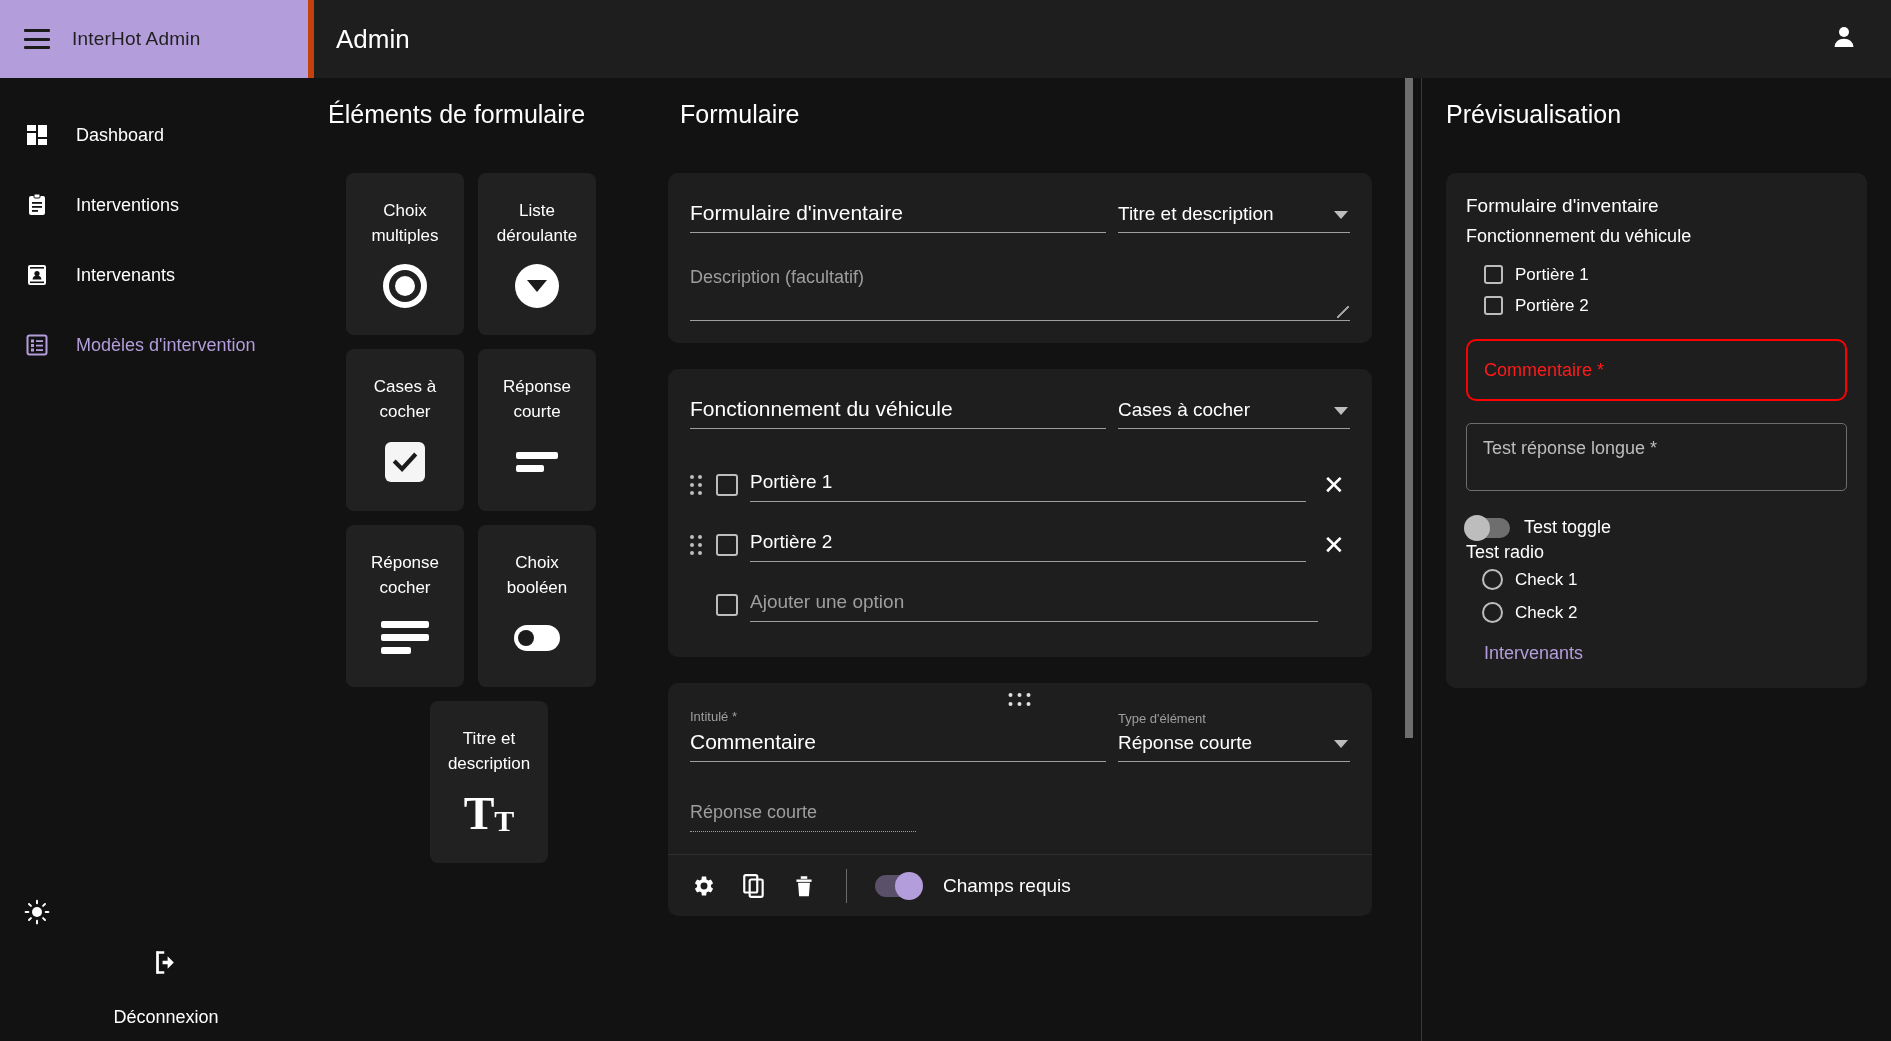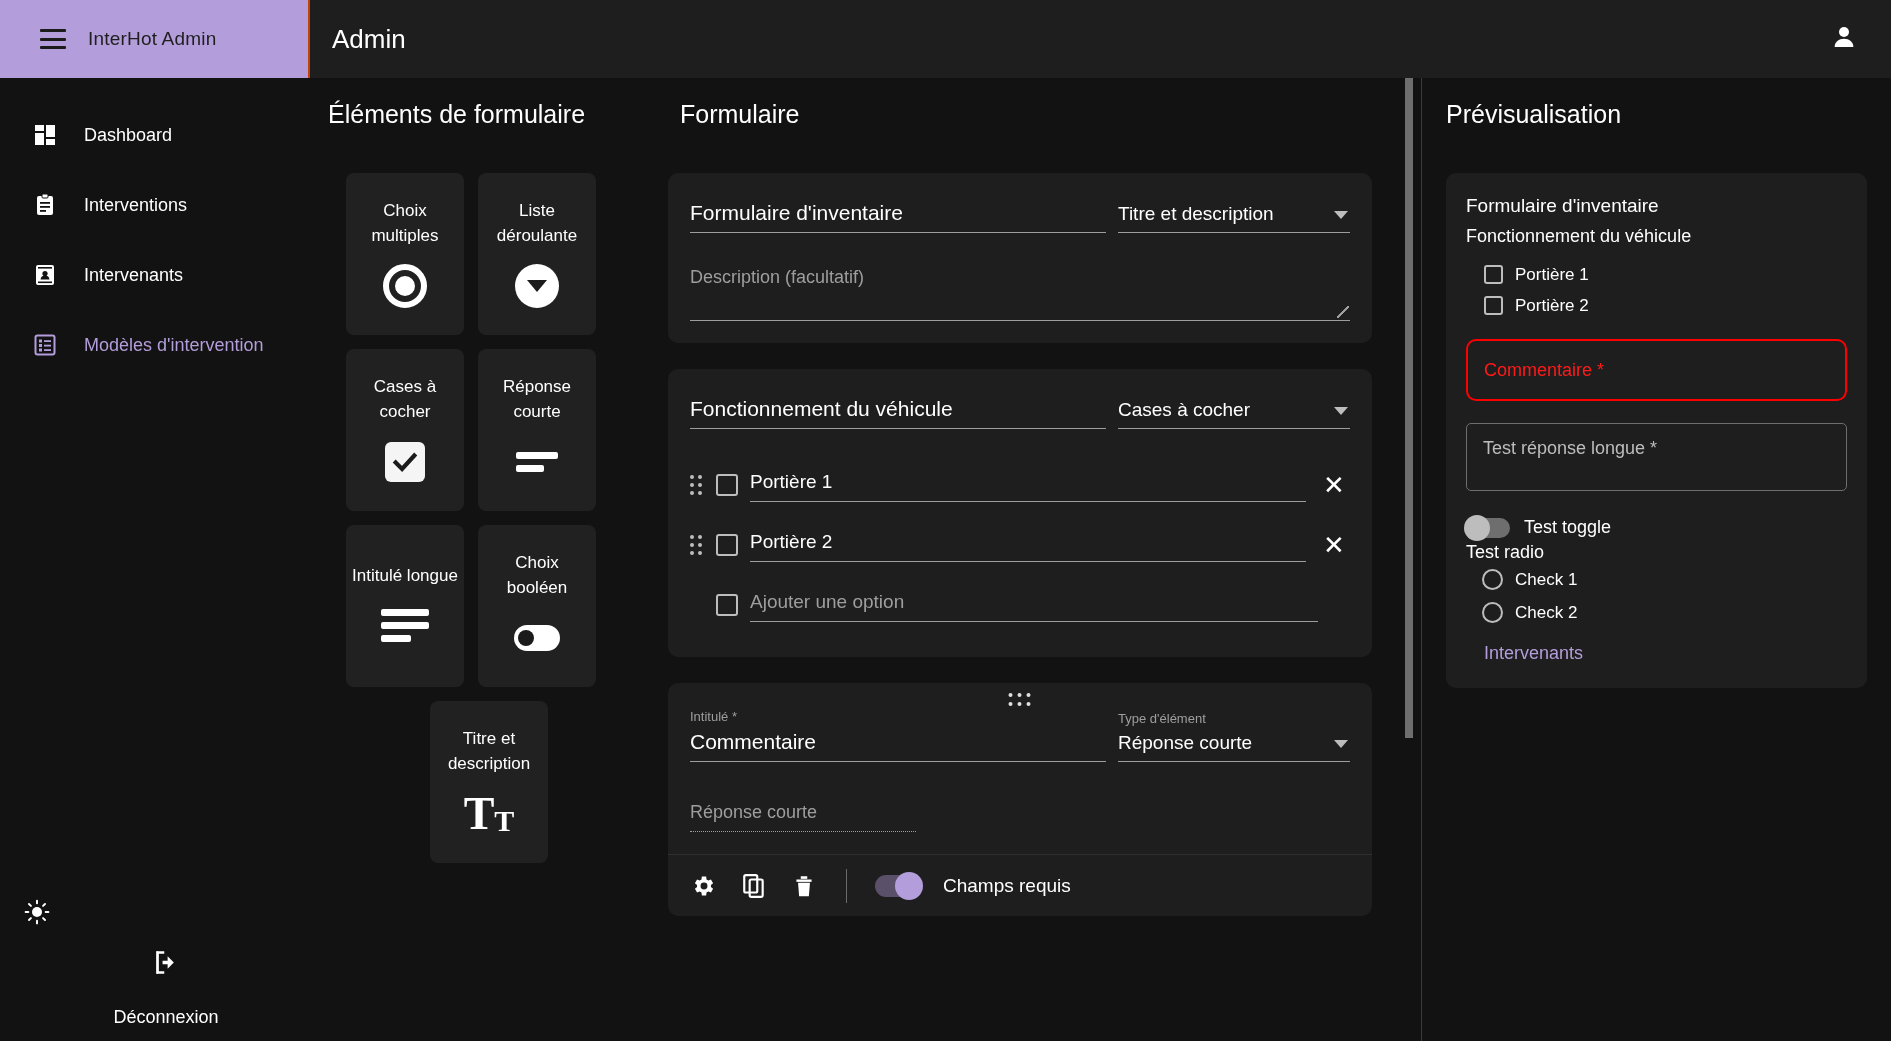--- a/index.html
+++ b/index.html
@@ -17,33 +17,33 @@
     width: 308px; height: 1041px;
     background: #121212;
     flex: 0 0 308px;
     position: relative;
     display: flex; flex-direction: column;
   }
   .sidebar-head {
     height: 78px;
     background: #b39ddb;
     display: flex; align-items: center;
-    padding-left: 40px;
+    padding-left: 24px;
     gap: 22px;
     color: #1b1b1b;
   }
   .burger { width: 26px; height: 20px; display:flex; flex-direction:column; justify-content:space-between; cursor:pointer;}
   .burger i { display:block; height:3px; background:#1b1b1b; border-radius:1px; }
   .brand { font-size: 19px; letter-spacing: .2px; color:#1f1f1f; }
 
   .nav { padding-top: 22px; }
   .nav-item {
     height: 70px;
     display: flex; align-items: center;
-    gap: 26px; padding-left: 32px;
+    gap: 26px; padding-left: 24px;
     font-size: 18px; color: #ffffff;
     cursor: pointer;
   }
   .nav-item.active { color: #b39ddb; }
   .nav-item .ico { width: 26px; height: 26px; display:flex; align-items:center; justify-content:center; flex:0 0 26px;}
   .nav-item .ico svg { width: 24px; height: 24px; display:block; }
 
   .sidebar-spacer { flex: 1 1 auto; }
   .theme-btn { height: 70px; display:flex; align-items:center; padding-left: 24px; cursor:pointer;}
   .theme-btn svg { width: 26px; height: 26px; }
@@ -52,21 +52,21 @@
     font-size:18px; cursor:pointer;flex-direction:column;
   }
   .logout svg { width: 27px; height: 27px; flex:0 0 27px;}
 
   
   .main { flex: 1 1 auto; position: relative; height: 1041px; display:flex; flex-direction:column;}
   .topbar {
     height: 78px; background: #1e1e1e;
     display:flex; align-items:center; justify-content:space-between;
     padding: 0 30px 0 14px;
-    border-left: 2px solid #c2410c;
+    border-left: 6px solid #c2410c;
   }
   .topbar h1 { font-size: 26px; font-weight: 400; color:#fff; padding-left: 8px;}
   .avatar-btn { width:34px; height:34px; display:flex; align-items:center; justify-content:center; cursor:pointer;}
   .avatar-btn svg { width: 30px; height: 30px; }
 
   .body-row { flex: 1 1 auto; display:flex; min-height:0; position:relative; }
 
   
   .palette { width: 360px; flex:0 0 360px; padding: 22px 0 0 10px; }
   .panel-title { font-size: 25px; font-weight: 400; margin-bottom: 44px; padding-left: 10px;}
@@ -367,21 +367,21 @@
             <div class="lbl">Réponse courte</div>
             <div class="gfx">
               <div class="lines-gfx">
                   <i style="width:42px"></i>
                   <i style="width:28px"></i>
                 </div>
             </div>
           </div>
 
           <div class="pal-card">
-            <div class="lbl">Intitulé longue</div>
+            <div class="lbl">Réponse cocher</div>
             <div class="gfx">
               <div class="lines-gfx">
                   <i style="width:48px"></i>
                   <i style="width:48px"></i>
                   <i style="width:30px"></i>
                 </div>
             </div>
           </div>
 
           <div class="pal-card">

